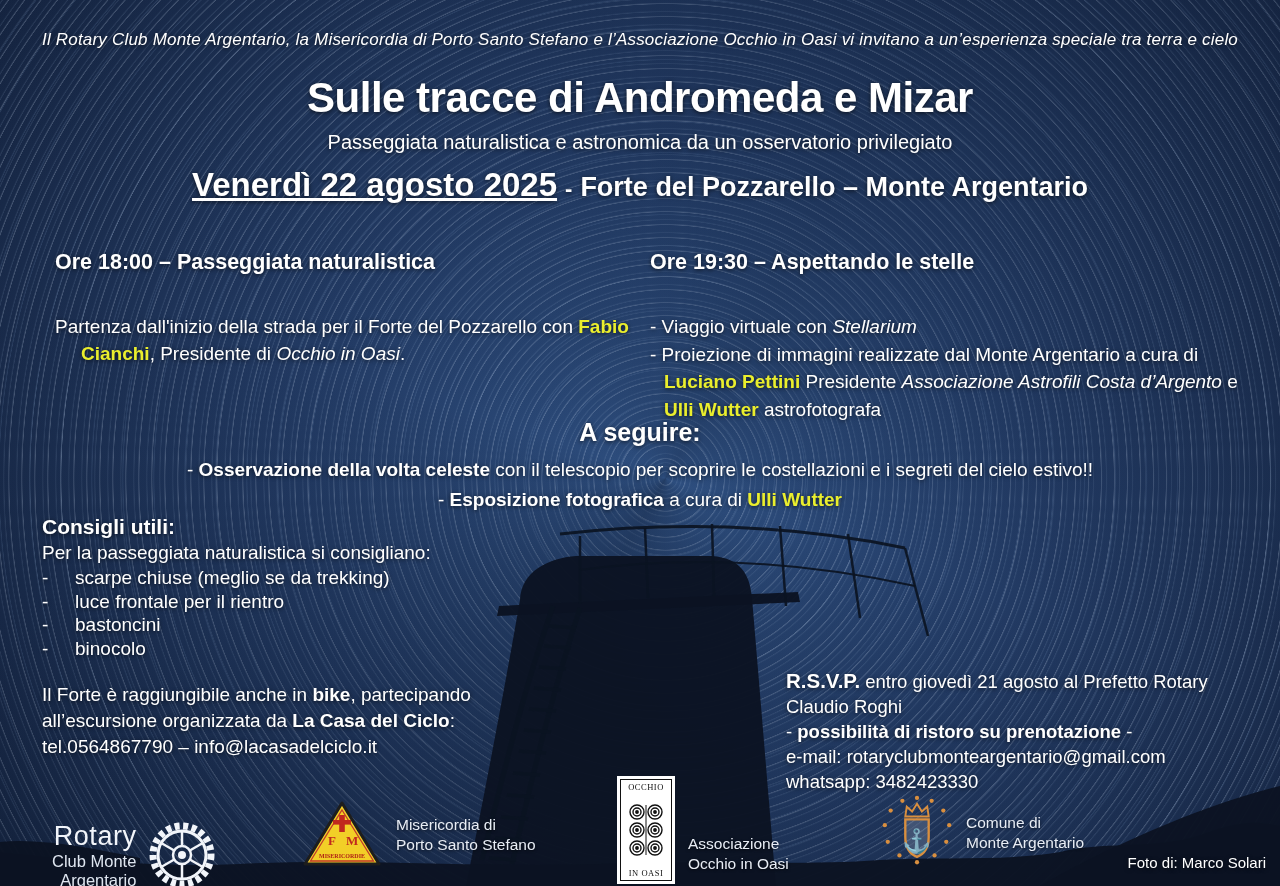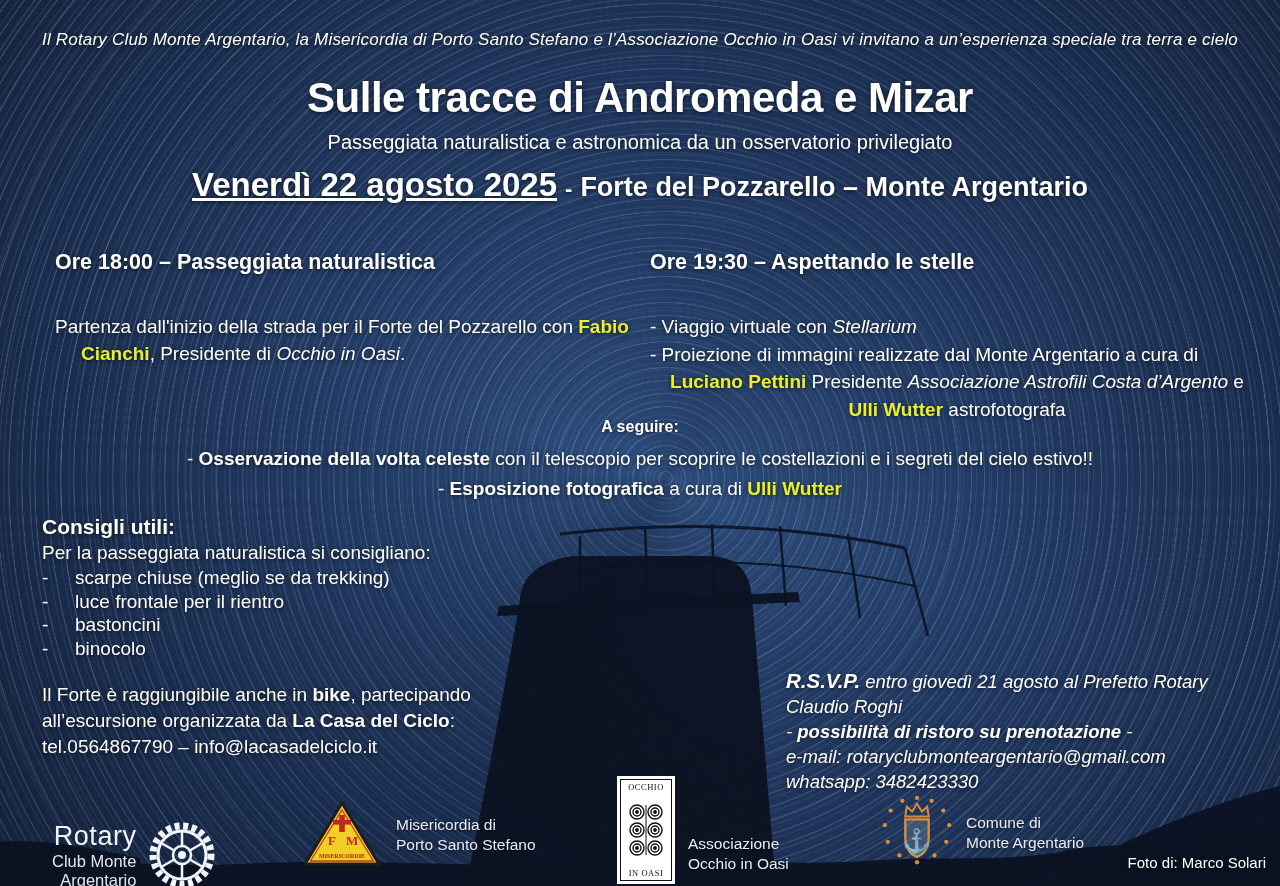--- a/index.html
+++ b/index.html
@@ -43,36 +43,36 @@
   .dateline .d1 { font-size:33px; font-weight:bold;text-decoration:underline; }
   .dateline .sep { font-size:22px; font-weight:bold; margin:0 8px; }
   .dateline .d2 { font-size:27px; font-weight:bold; }
 
   .col-heading { font-size:21.5px; font-weight:bold; }
   .walk { left:55px; top:250px; width:585px; }
   .walk .para { margin-top:38px; font-size:19px; line-height:27px;
                 padding-left:26px; text-indent:-26px; }
   .stars { left:650px; top:250px; width:600px; }
   .stars .lines { margin-top:38px; font-size:19px; line-height:27.5px; }
-  .stars .cont { padding-left:14px;text-align:center; }
+  .stars .cont { padding-left:14px; }
 
   .follow { top:418px; }
-  .follow .fh { font-size:16px; font-weight:bold; }
+  .follow .fh { font-size:25px; font-weight:bold; }
   .follow .fl { font-size:19px; margin-top:8px; line-height:30px; }
 
   .tips { left:42px; top:515px; font-size:19px; }
   .tips .th { font-size:21px; font-weight:bold; }
   .tips .ti { margin-top:3px; }
   .tips ul { list-style:none; margin-top:2px; }
   .tips li { display:flex; line-height:23.6px; }
   .tips li .dash { width:33px; flex:none; }
 
   .bike { left:42px; top:682px; font-size:19px; line-height:26px; }
 
-  .rsvp { left:786px; top:668px; font-size:18.5px; line-height:25px; width:480px;font-style:italic; }
+  .rsvp { left:786px; top:668px; font-size:18.5px; line-height:25px; width:480px; }
   .rsvp .big { font-size:20.5px; font-weight:bold; }
 
   .logos { position:absolute; z-index:5; display:flex; align-items:center; }
   .logo-label { font-size:15.5px; line-height:20px; color:#e8edf5;
                 text-shadow:0 1px 3px rgba(0,0,0,0.6); }
   .rotary { left:52px; top:782px;margin-top:37px; }
   .rotary .rt { text-align:right; margin-right:10px; }
   .rotary .rname { font-size:27px; letter-spacing:0.5px; color:#f2f5fa; }
   .rotary .rsub { font-size:16.5px; color:#dfe6f0; }
   .miseri { left:302px; top:800px; }

